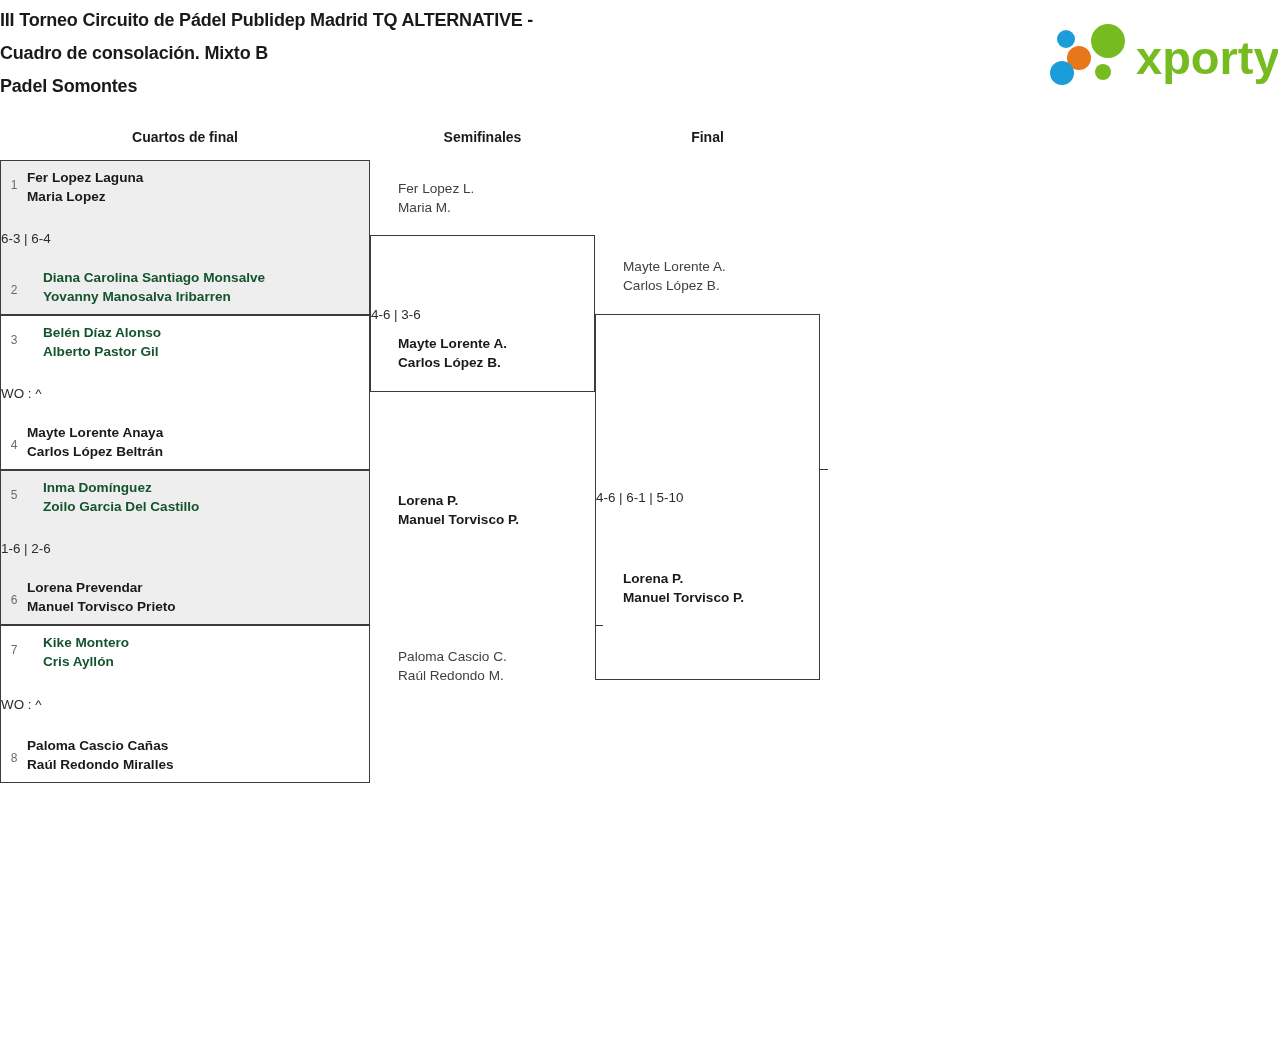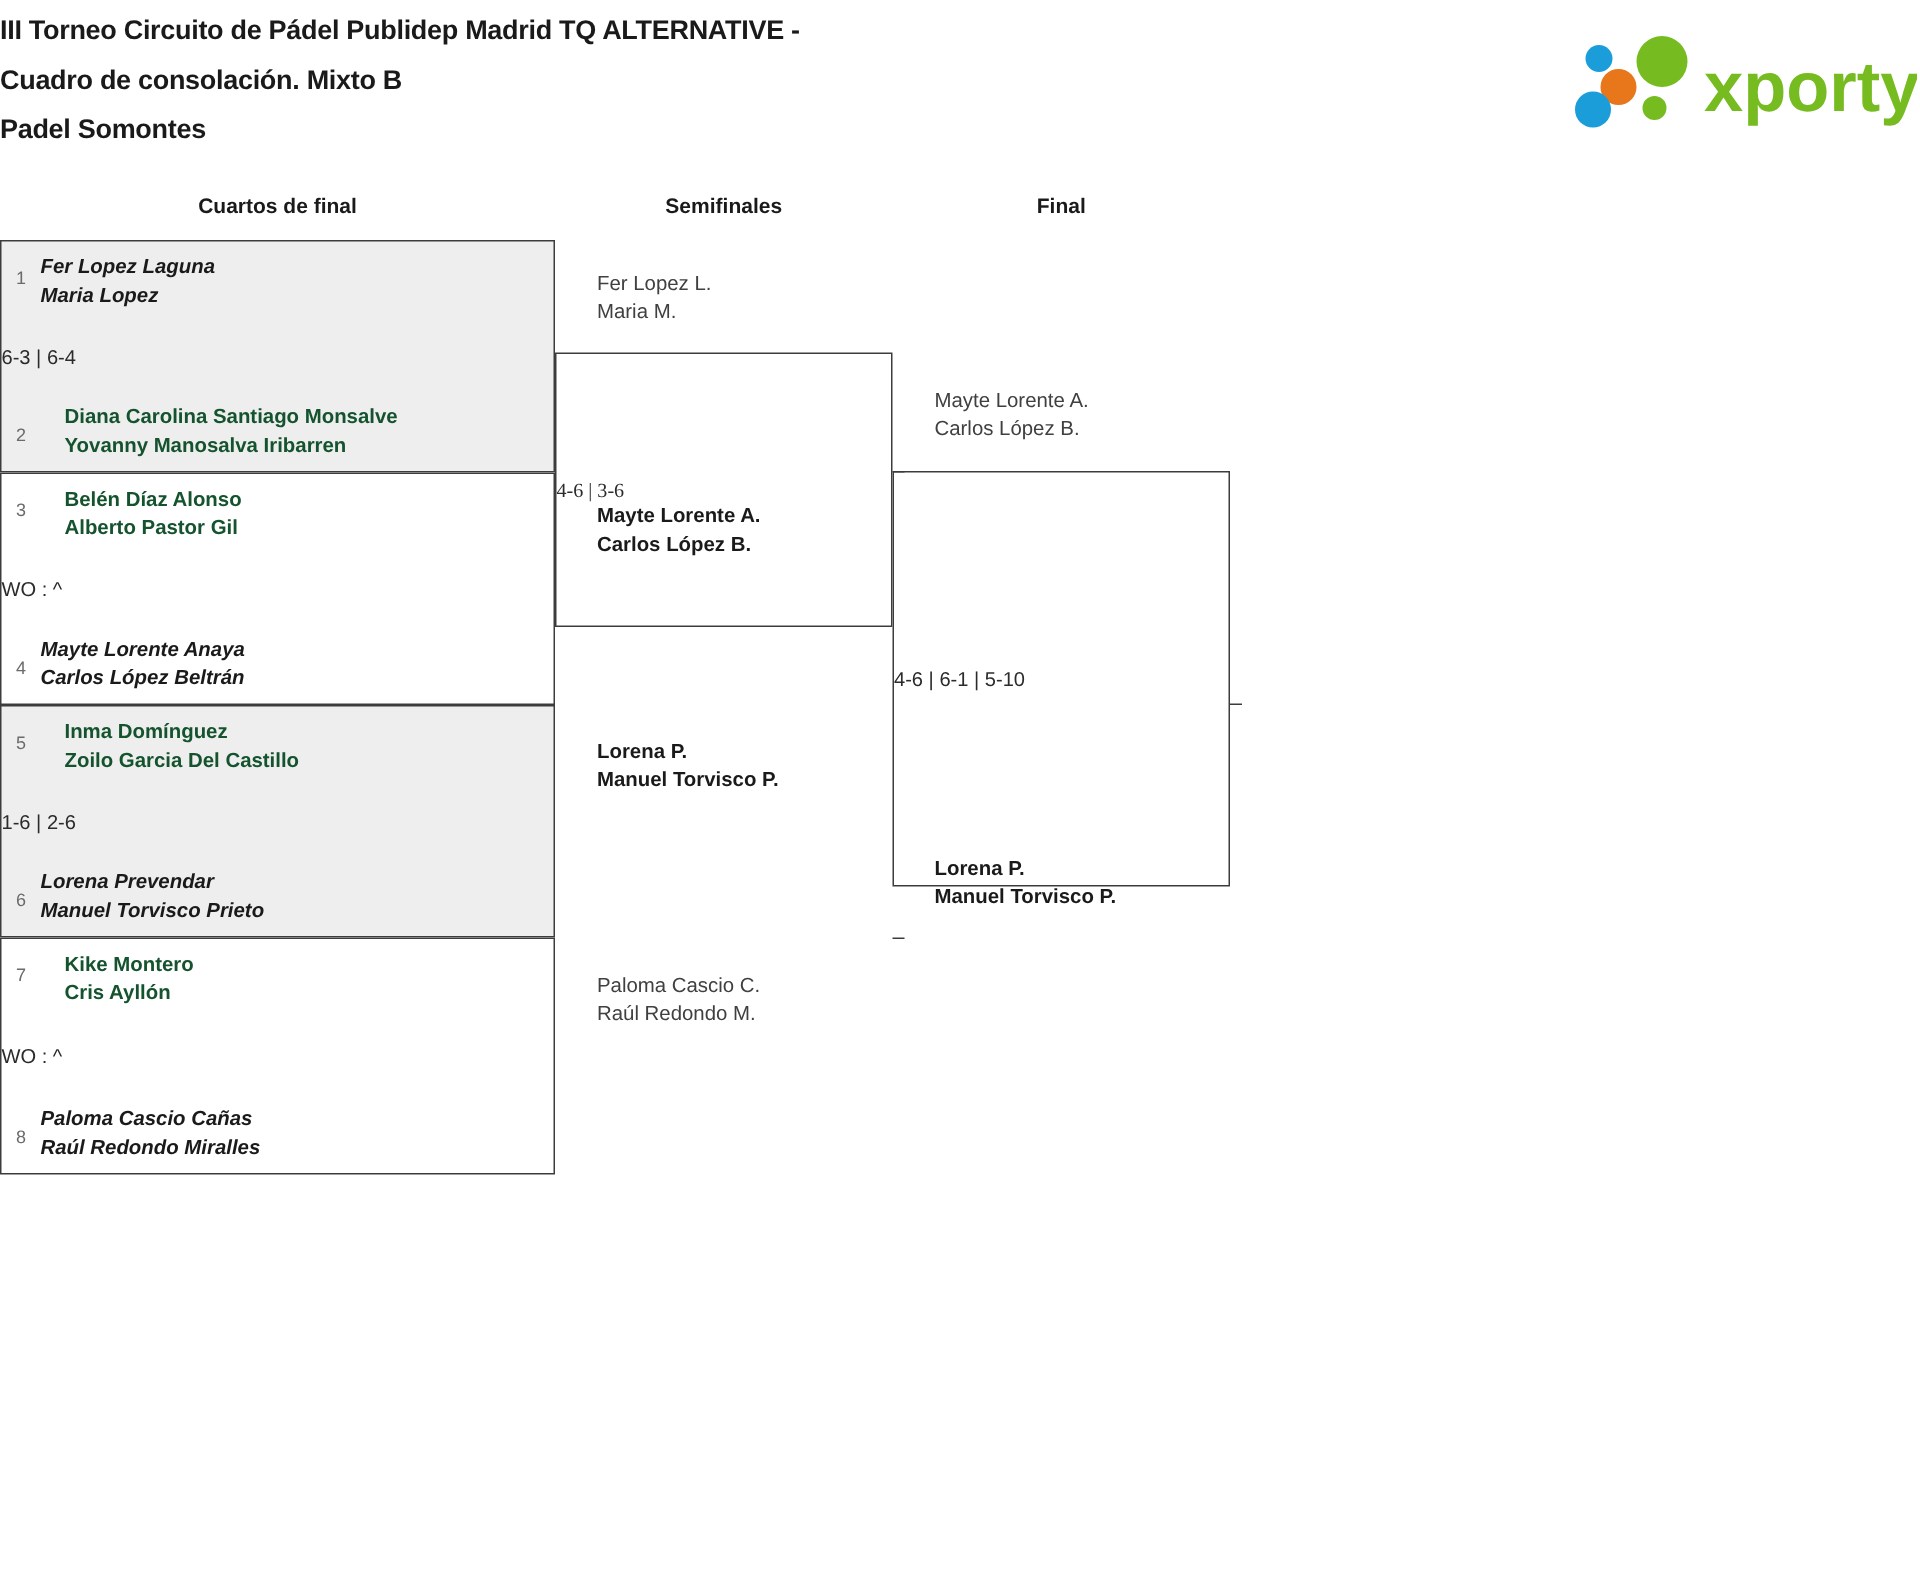--- a/index.html
+++ b/index.html
@@ -51,35 +51,35 @@
   .qf#qf-1 { top: 155px; height: 155px; }
   .qf#qf-2 { top: 310px; height: 155px; }
   .qf#qf-3 { top: 465px; height: 158px; }
 
   
   .sf {
     position: absolute; left: 370px; width: 225px;
     border: 1px solid #3c3c3c;
     background: #ffffff;
   }
-  .sf#sf-0 { top: 75px;  height: 183px; font-family: Liberation Serif, serif; }
+  .sf#sf-0 { top: 75px;  height: 157px; }
   .sf#sf-1 { top: 387px; height: 158px; }
 
   
   .fn {
     position: absolute; left: 595px; width: 225px;
     border: 1px solid #3c3c3c;
     background: #ffffff;
   }
-  .fn#fn-0 { top: 154px; height: 277px; }
+  .fn#fn-0 { top: 154px; height: 366px; }
 
   
   .team { position: absolute; line-height: 18.5px; font-size: 13.6px; }
   .team .ln { display: block; white-space: nowrap; }
-  .team.win .ln { font-weight: 700; color: #1a1a1a; font-style: italic; }
+  .team.win .ln { font-weight: 700; color: #1a1a1a; }
   .team.lose .ln { font-weight: 700; color: #14532d; margin-left: 16px; }
 
   .seed {
     position: absolute; width: 22px; text-align: center;
     font-size: 12px; color: #6b6b6b; font-weight: 400;
   }
 
   
   .qf .team.top    { left: 26px; top: 8px; }
   .qf .team.bottom { left: 26px; bottom: 8px; }

